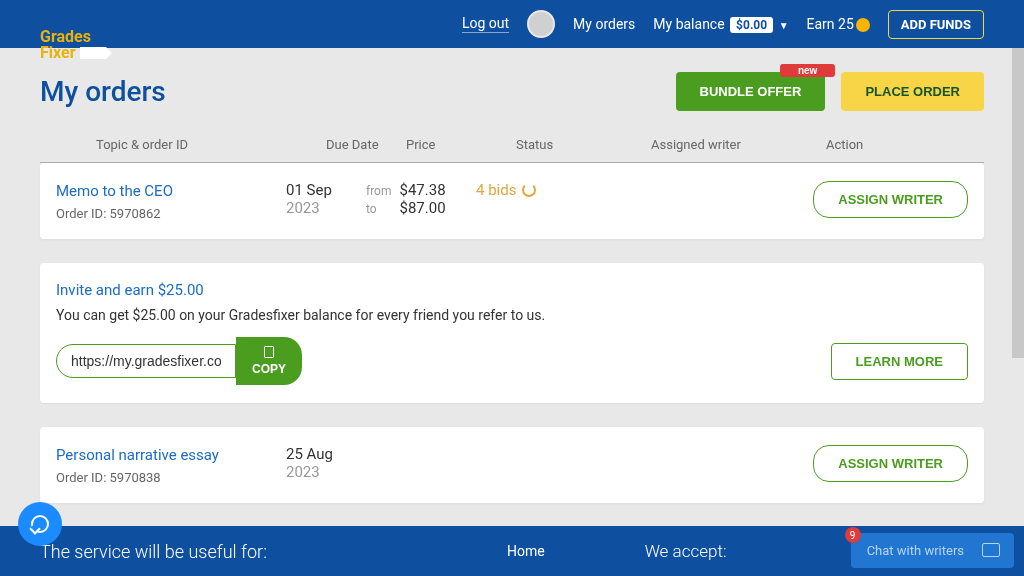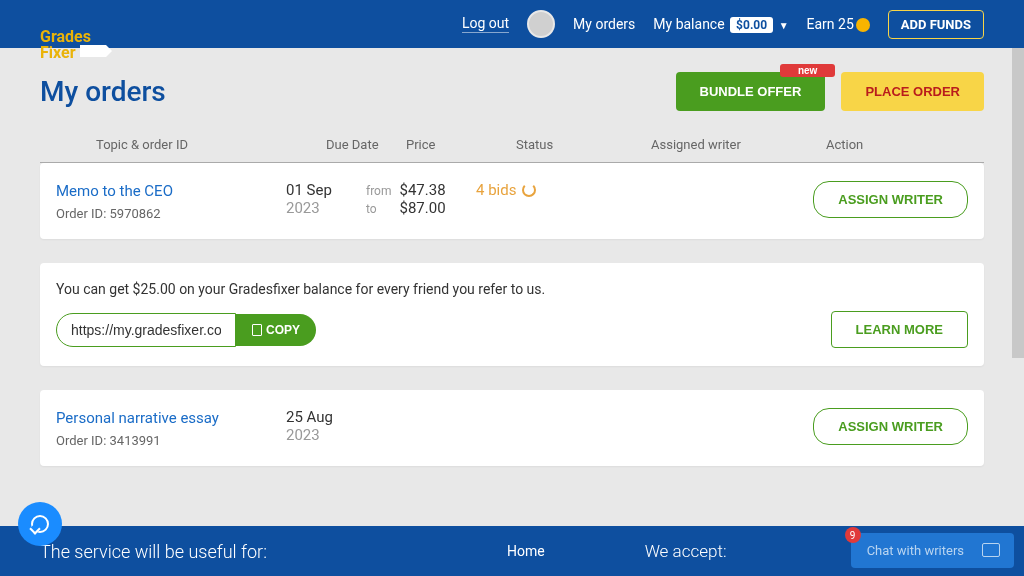--- a/index.html
+++ b/index.html
@@ -1,38 +1,38 @@
 <!DOCTYPE html>
 <html><head>
 <meta charset="utf-8">
 <style>
 * { margin: 0; padding: 0; box-sizing: border-box; }
 body { font-family: -apple-system, BlinkMacSystemFont, 'Segoe UI', Roboto, sans-serif; background: #e8e8e8; width: 1024px; height: 576px; overflow: hidden; position: relative; }
 
 .topbar { background: #0e4f9f; height: 48px; display: flex; align-items: center; padding: 0 40px; }
 .logo { color: #eab308; font-weight: bold; font-size: 16px; line-height: 1; margin-top: 41px; }
 .logo-top { display: block; }
-.logo-bottom { display: flex; gap: 4px; }
+.logo-bottom { display: flex; align-items: center; gap: 4px; }
 .logo-arrow { display: inline-block; background: white; height: 12px; width: 26px; position: relative; }
 .logo-arrow::after { content: ''; position: absolute; right: -6px; top: 0; border-left: 6px solid white; border-top: 6px solid transparent; border-bottom: 6px solid transparent; }
 .spacer { flex: 1; }
 .nav { display: flex; align-items: center; gap: 18px; color: white; font-size: 14px; }
 .nav a { color: white; text-decoration: none; }
 .logout { border-bottom: 1px solid rgba(255,255,255,0.5); padding-bottom: 1px; }
 .avatar { width: 28px; height: 28px; border-radius: 50%; background: #d0d0d0; border: 2px solid #e8e8e8; }
 .balance-pill { background: white; color: #0e4f9f; padding: 1px 6px; border-radius: 3px; font-weight: bold; font-size: 12px; margin-left: 2px; }
 .balance-caret { font-size: 10px; margin-left: 2px; }
 .earn-coin { display: inline-block; width: 14px; height: 14px; background: #f8b400; border-radius: 50%; vertical-align: middle; margin-left: 2px; }
 .add-funds { border: 1px solid #f8d547; color: #f8d547; padding: 6px 12px; border-radius: 4px; font-weight: bold; font-size: 13px; }
 
 .header-row { display: flex; align-items: center; padding: 24px 40px 16px 40px; }
 .page-title { color: #0e4f9f; font-size: 28px; font-weight: 500; }
 .bundle-btn { background: #4a9d1f; color: white; font-weight: bold; font-size: 13px; padding: 12px 24px; border-radius: 4px; margin-right: 16px; position: relative; border: none; }
 .new-badge { position: absolute; top: -8px; right: -10px; background: #e03a3a; color: white; font-size: 10px; padding: 1px 18px; border-radius: 3px; }
-.place-btn { background: #f8d547; color: #b91c1c; font-weight: bold; font-size: 13px; padding: 12px 24px; border-radius: 4px; border: none; }
+.place-btn { background: #f8d547; color: #14532d; font-weight: bold; font-size: 13px; padding: 12px 24px; border-radius: 4px; border: none; }
 
 .table-head { display: flex; padding: 10px 56px; color: #666; font-size: 13px; border-bottom: 1px solid #aaa; margin: 0 40px; }
 .col-topic { width: 230px; }
 .col-due { width: 80px; }
 .col-price { width: 110px; }
 .col-status { width: 135px; }
 .col-writer { width: 175px; }
 .col-action { flex: 1; }
 
 .card { background: white; border-radius: 4px; margin: 0 40px; padding: 18px 16px; box-shadow: 0 1px 2px rgba(0,0,0,0.05); }
@@ -50,21 +50,21 @@
 .spinner { width: 14px; height: 14px; border: 2px solid #e8a33d; border-top-color: transparent; border-radius: 50%; display: inline-block; }
 .order-writer { width: 175px; }
 .order-action { flex: 1; display: flex; justify-content: flex-end; }
 .assign-btn { border: 1px solid #4a9d1f; color: #4a9d1f; background: white; padding: 10px 24px; border-radius: 16px; font-weight: bold; font-size: 13px; }
 
 .invite-card { background: white; border-radius: 4px; margin: 24px 40px; padding: 18px 16px; box-shadow: 0 1px 2px rgba(0,0,0,0.05); }
 .invite-title { color: #1a6cc7; font-size: 15px; margin-bottom: 8px; }
 .invite-text { color: #333; font-size: 14px; margin-bottom: 14px; }
 .invite-row { display: flex; align-items: center; }
 .invite-input { border: 1px solid #4a9d1f; border-radius: 18px 0 0 18px; padding: 8px 14px; font-size: 14px; color: #333; width: 180px; outline: none; }
-.copy-btn { background: #4a9d1f; color: white; border: none; padding: 9px 16px; border-radius: 0 18px 18px 0; font-weight: bold; font-size: 12px; display: flex; align-items: center; gap: 4px; }
+.copy-btn { background: #4a9d1f; color: white; border: none; padding: 9px 16px; border-radius: 0 18px 18px 0; font-weight: bold; font-size: 12px; display: flex; align-items: center; gap: 4px; flex-direction: column; }
 .copy-icon { display: inline-block; width: 10px; height: 12px; border: 1px solid white; border-radius: 1px; position: relative; }
 .learn-btn { border: 1px solid #4a9d1f; color: #4a9d1f; background: white; padding: 10px 24px; border-radius: 4px; font-weight: bold; font-size: 13px; margin-left: auto; }
 
 .footer { position: absolute; bottom: 0; left: 0; right: 0; background: #0e4f9f; height: 50px; display: flex; align-items: center; padding: 0 40px; color: white; font-size: 15px; }
 .footer-service { font-weight: 300; font-size: 18px; }
 .footer-home { margin-left: 240px; font-size: 14px; }
 .footer-accept { margin-left: 100px; font-size: 17px; font-weight: 300; }
 
 .chat-widget { position: absolute; bottom: 8px; right: 10px; background: #2176d2; color: #b8d4f0; padding: 10px 50px 10px 16px; border-radius: 4px; font-size: 13px; z-index: 10; }
 .chat-badge { position: absolute; top: -6px; left: -6px; background: #e03a3a; color: white; font-size: 10px; width: 16px; height: 16px; border-radius: 50%; display: flex; align-items: center; justify-content: center; }
@@ -140,36 +140,37 @@
       <span class="spinner"></span>
     </div>
     <div class="order-writer"></div>
     <div class="order-action">
       <button class="assign-btn">ASSIGN WRITER</button>
     </div>
   </div>
 </div>
 
 <div class="invite-card">
+  <div class="invite-title">Invite and earn $25.00</div>
   <div class="invite-text">You can get $25.00 on your Gradesfixer balance for every friend you refer to us.</div>
   <div class="invite-row">
     <input class="invite-input" value="https://my.gradesfixer.com" style="">
     <button class="copy-btn">
       <span class="copy-icon"></span>
       <span>COPY</span>
     </button>
     <button class="learn-btn">LEARN MORE</button>
   </div>
 </div>
 
 <div class="card">
   <div class="order-row">
     <div class="order-topic">
       <a>Personal narrative essay</a>
-      <div class="order-id">Order ID: 3413991</div>
+      <div class="order-id">Order ID: 5970838</div>
     </div>
     <div class="order-due">
       <div class="order-due-date">25 Aug</div>
       <div class="order-due-year">2023</div>
     </div>
     <div class="order-writer"></div>
     <div class="order-action">
       <button class="assign-btn">ASSIGN WRITER</button>
     </div>
   </div>

